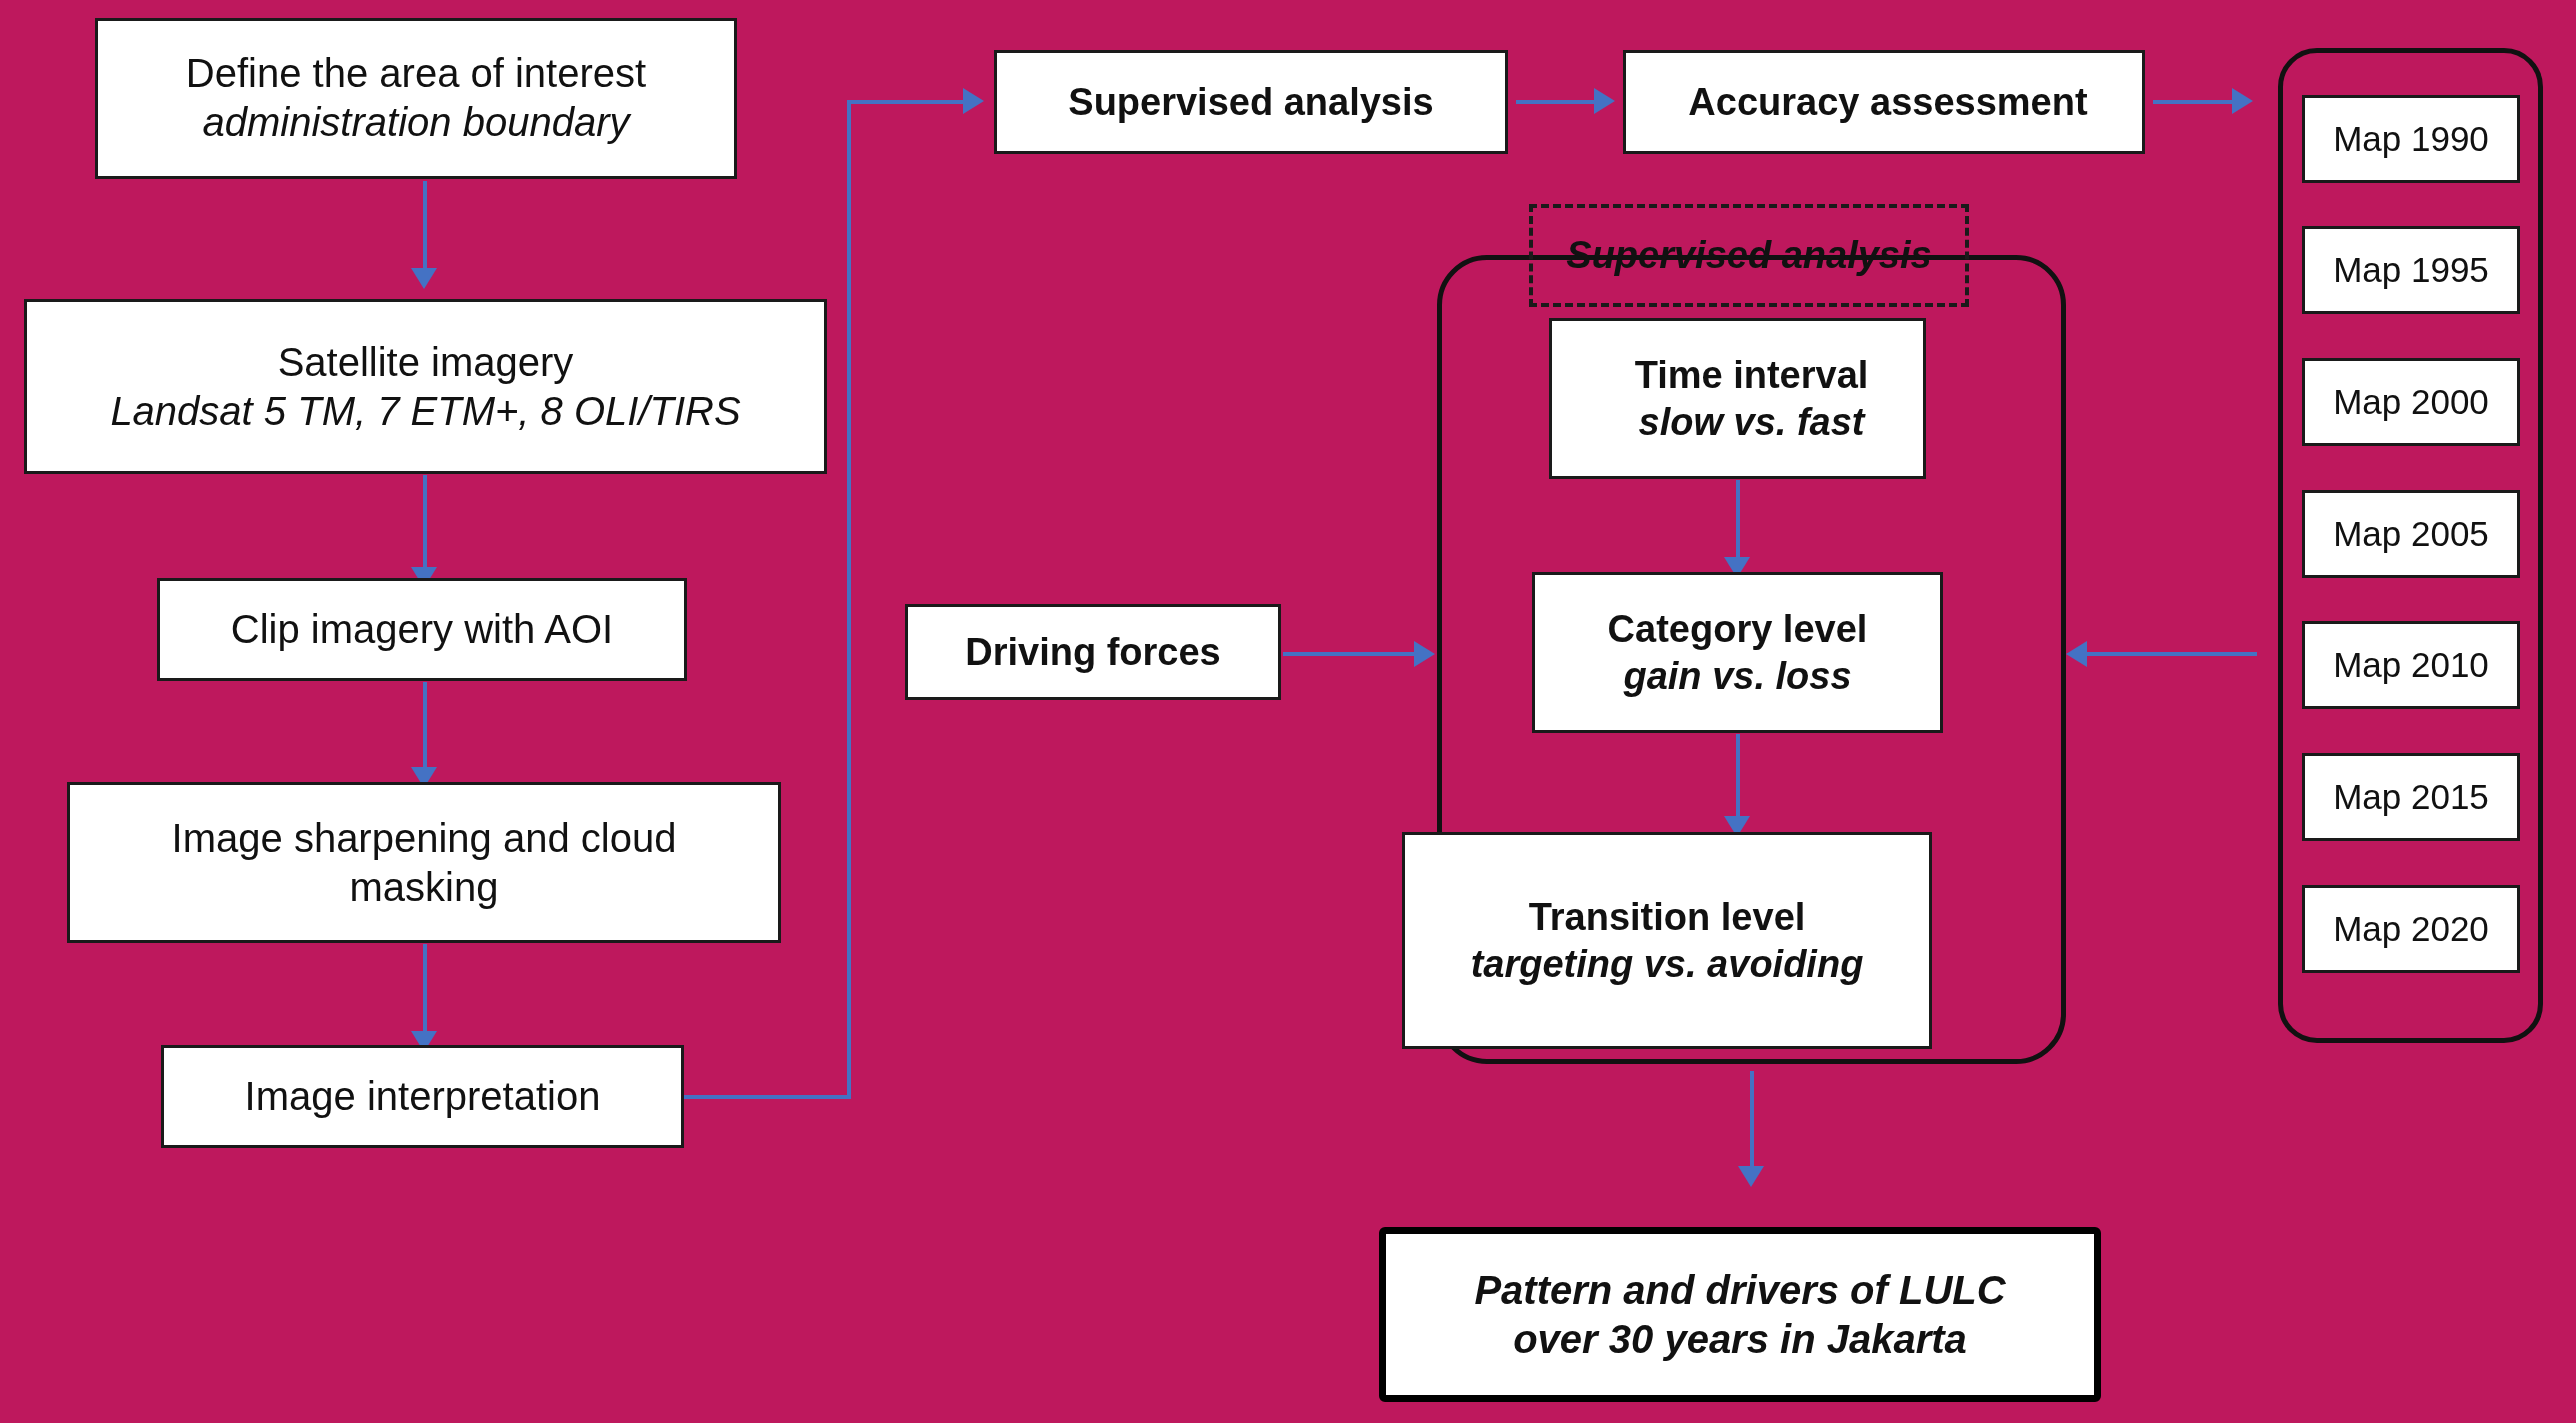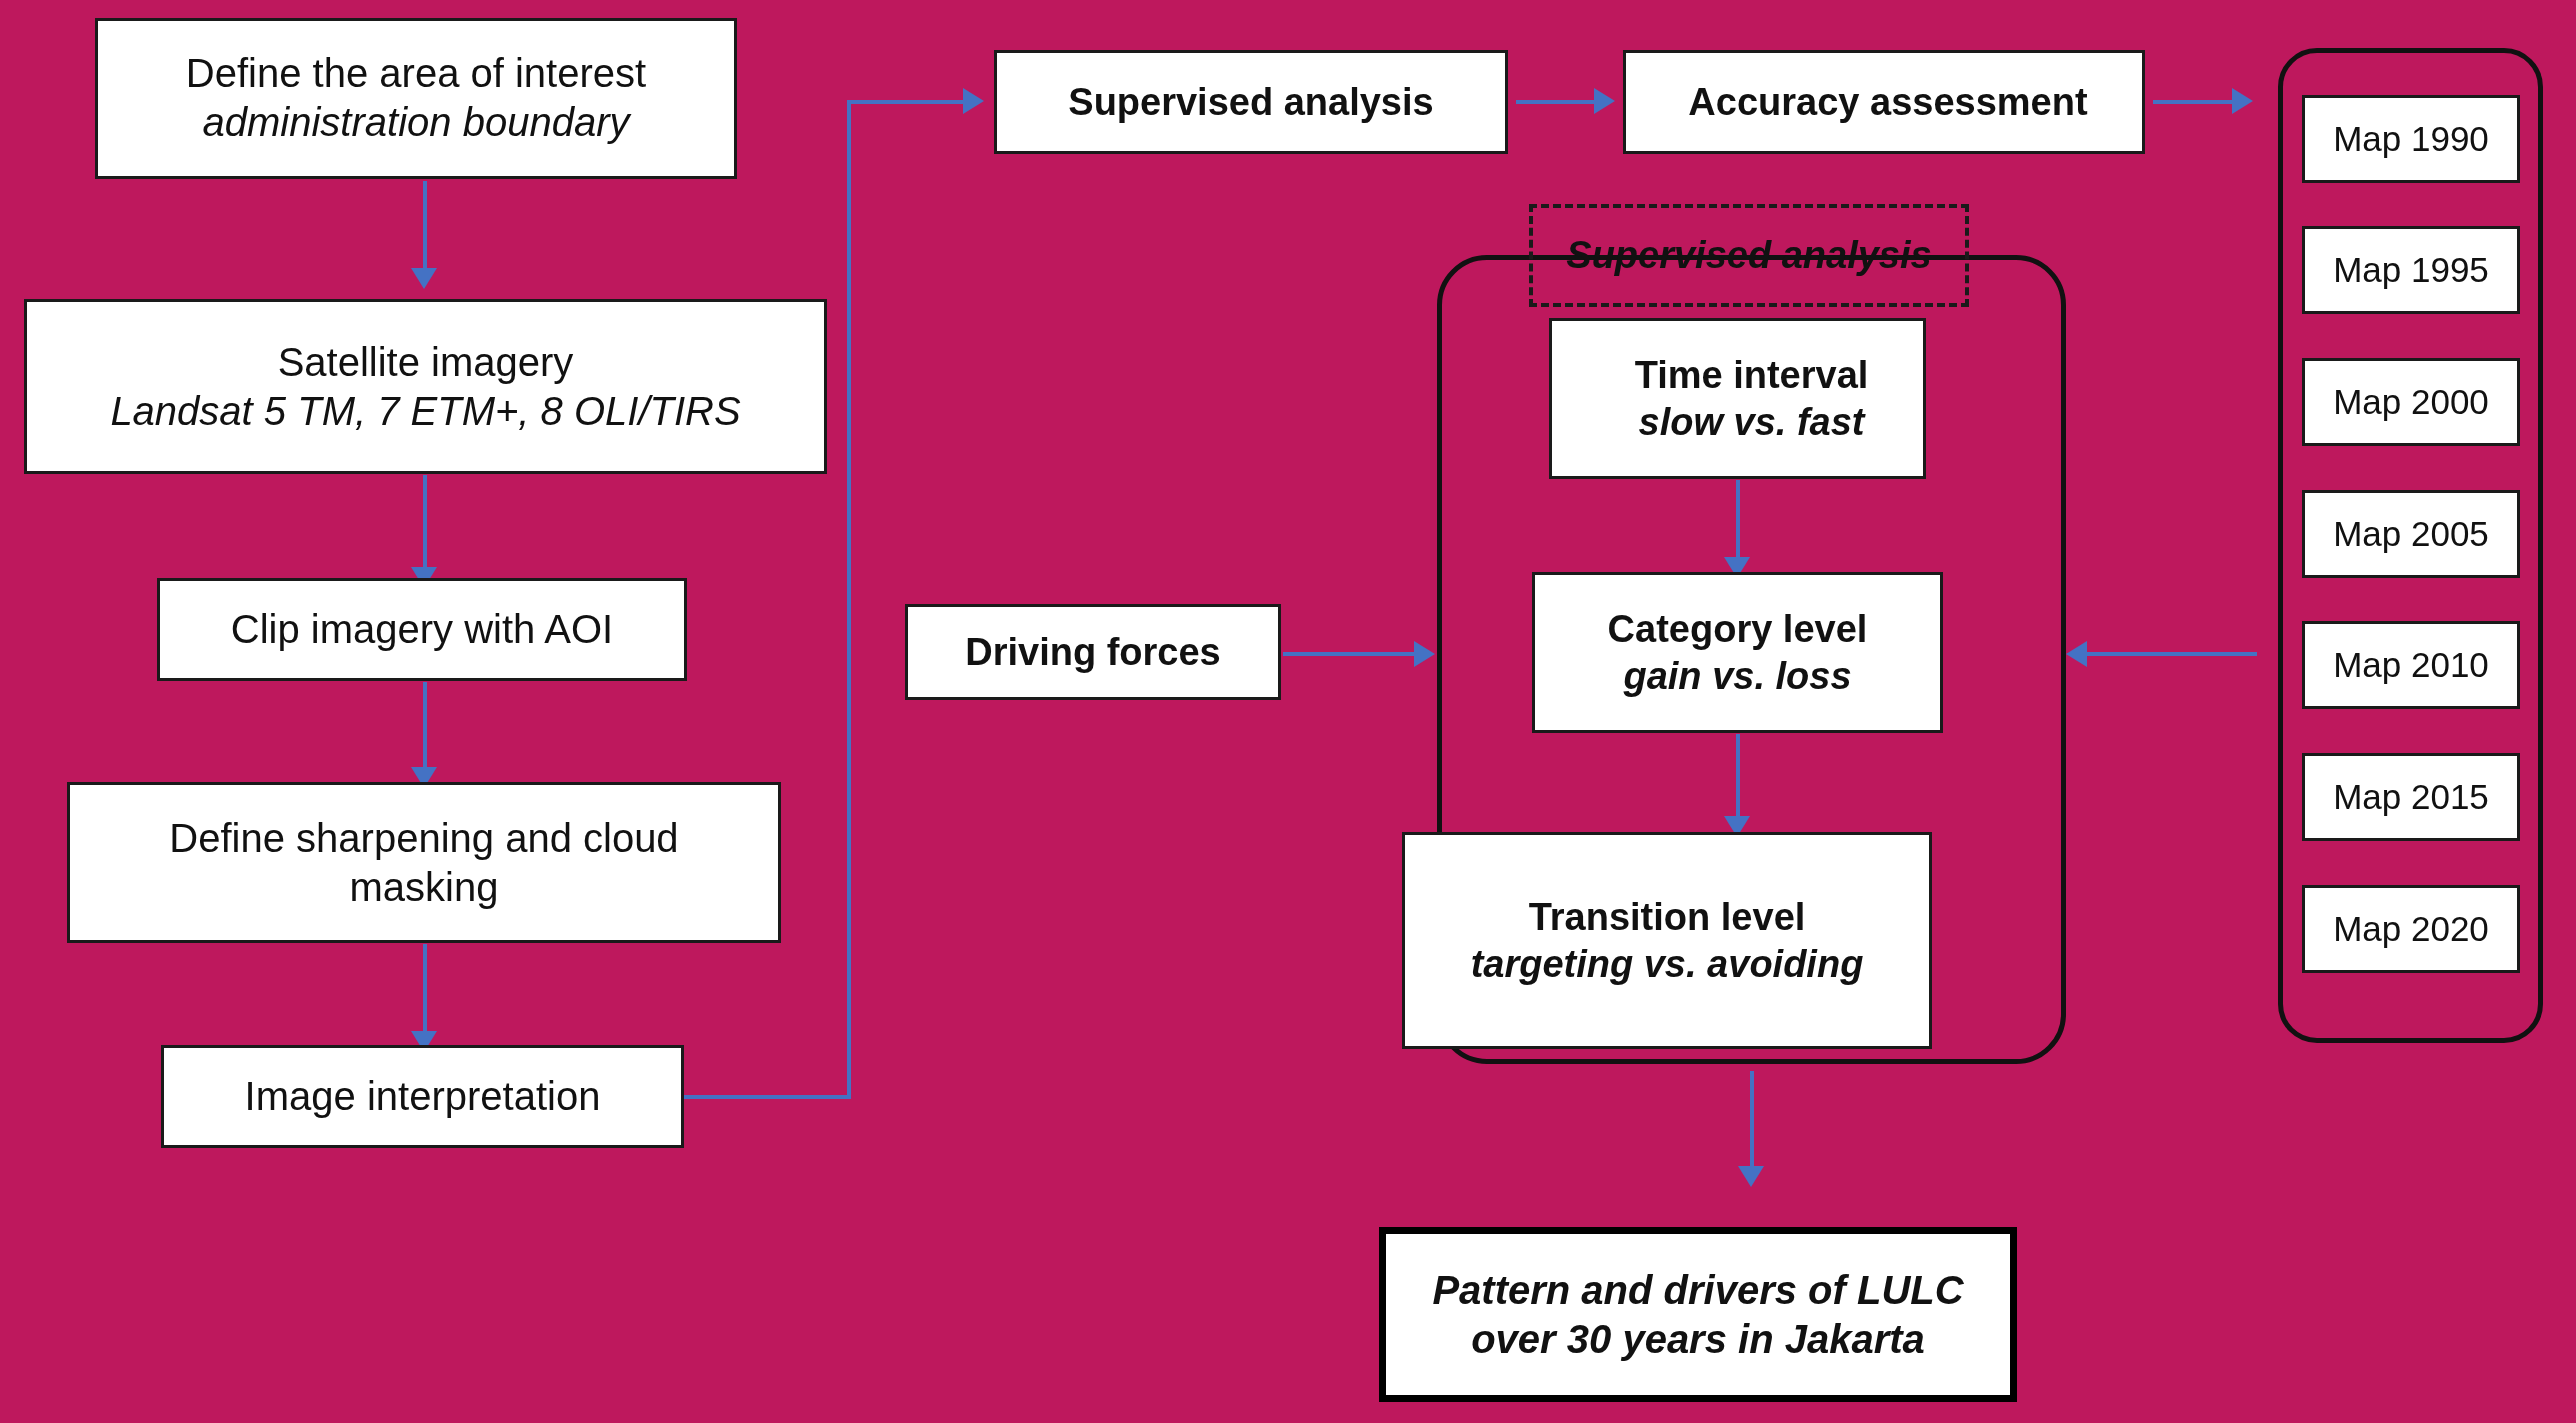--- a/index.html
+++ b/index.html
@@ -124,21 +124,21 @@
   <div class="arrow down" style="left:411px; top:567px;"></div>
 
   <div class="node fs-big" style="left:157px; top:578px; width:530px; height:103px;">
     <span class="ln">Clip imagery with AOI</span>
   </div>
 
   <div class="conn v" style="left:423px; top:682px; height:87px;"></div>
   <div class="arrow down" style="left:411px; top:767px;"></div>
 
   <div class="node fs-big" style="left:67px; top:782px; width:714px; height:161px;">
-    <span class="ln">Define sharpening and cloud</span>
+    <span class="ln">Image sharpening and cloud</span>
     <span class="ln">masking</span>
   </div>
 
   <div class="conn v" style="left:423px; top:944px; height:88px;"></div>
   <div class="arrow down" style="left:411px; top:1031px;"></div>
 
   <div class="node fs-big" style="left:161px; top:1045px; width:523px; height:103px;">
     <span class="ln">Image interpretation</span>
   </div>
 
@@ -218,19 +218,19 @@
   <div class="arrow down" style="left:1724px; top:816px;"></div>
 
   <div class="node fs-mid" style="left:1402px; top:832px; width:530px; height:217px;">
     <span class="ln">Transition level</span>
     <span class="ln italic">targeting vs. avoiding</span>
   </div>
 
   <div class="conn v" style="left:1750px; top:1071px; height:96px;"></div>
   <div class="arrow down" style="left:1738px; top:1166px;"></div>
 
-  <div class="node result fs-big" style="left:1379px; top:1227px; width:638px; height:175px;">
+  <div class="node result fs-big" style="left:1379px; top:1227px; width:722px; height:175px;border-radius:6px;">
     <span class="ln">Pattern and drivers of LULC</span>
     <span class="ln">over 30 years in Jakarta</span>
   </div>
 
 </div>
 
 
 </body></html>

